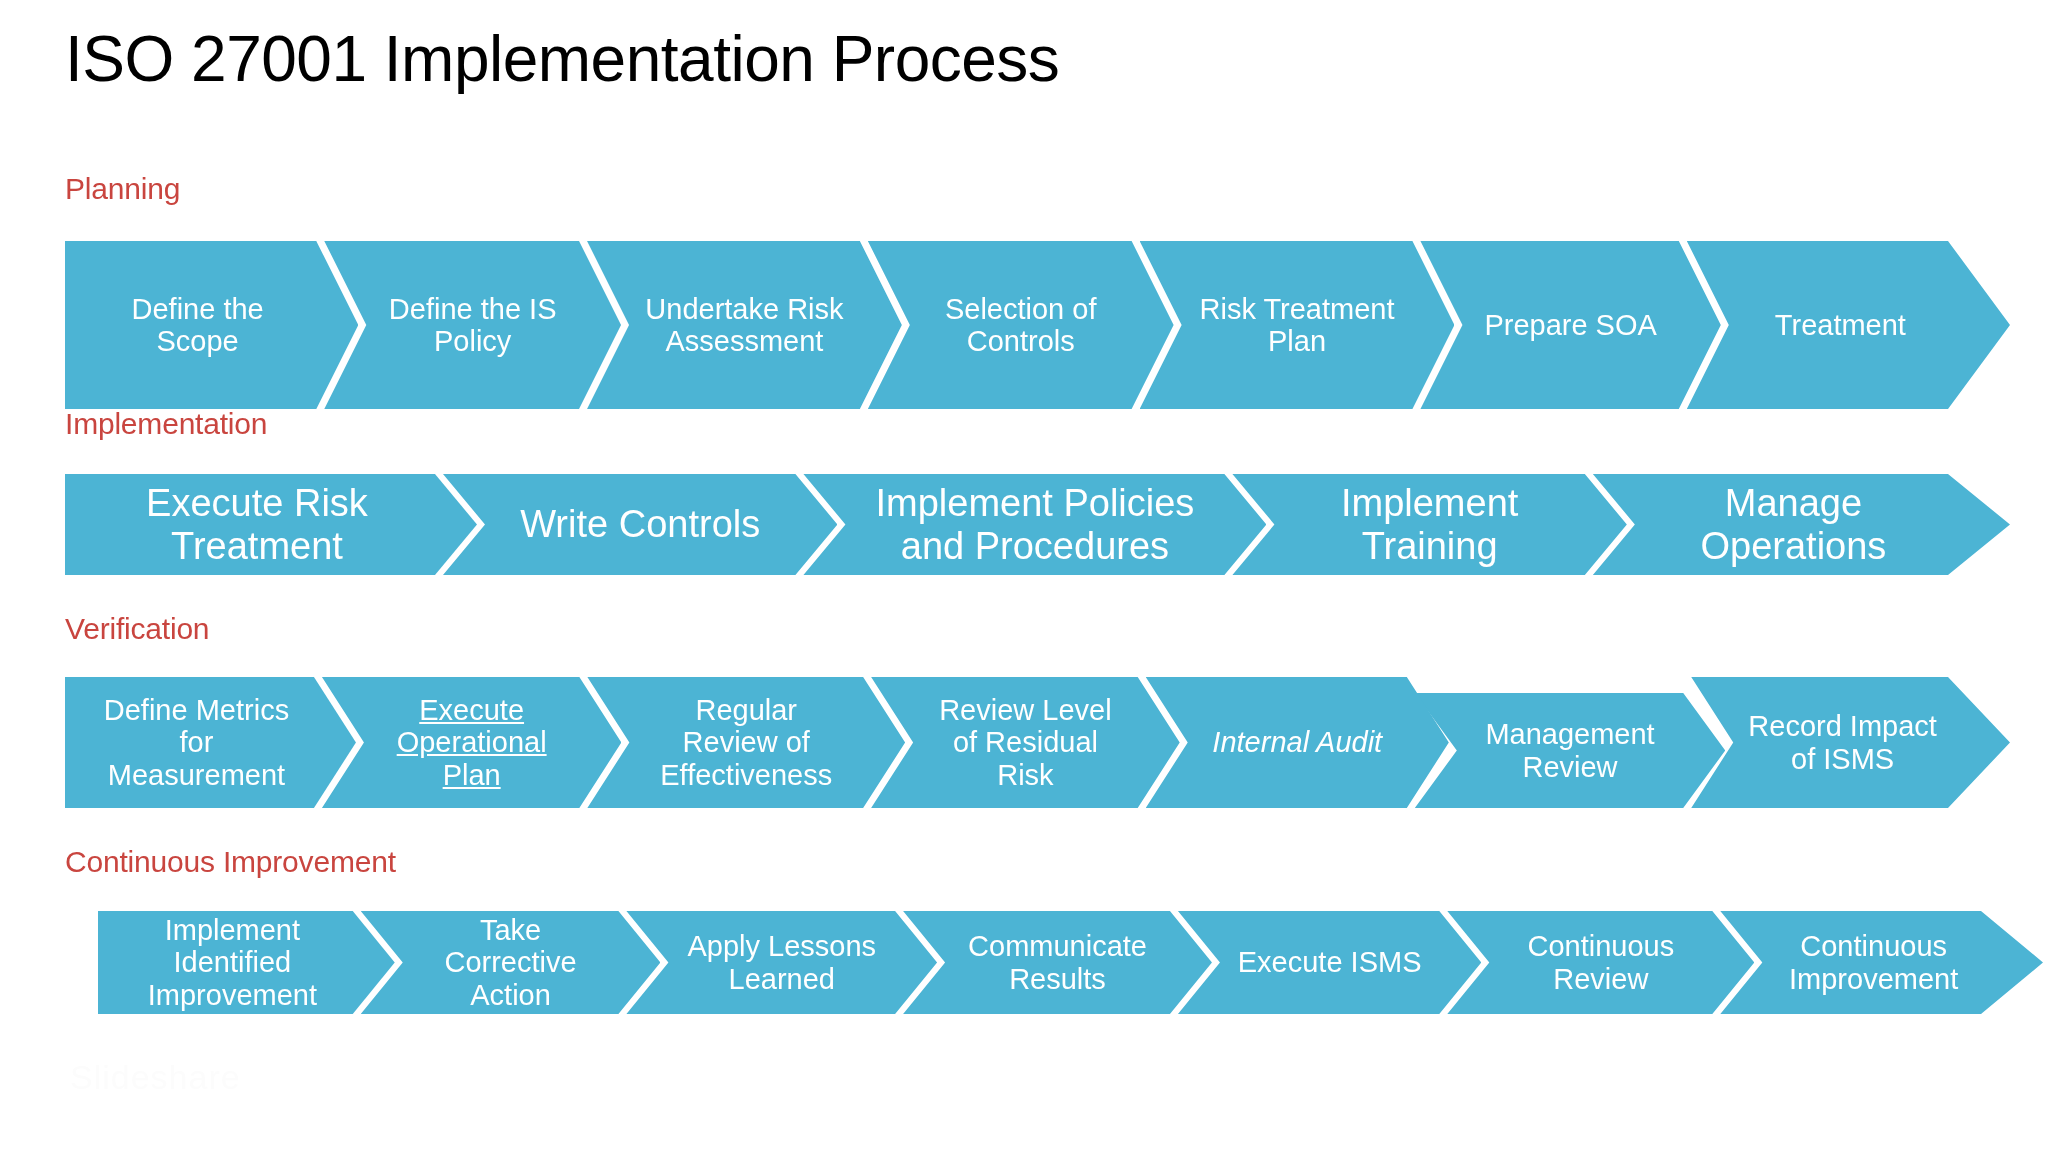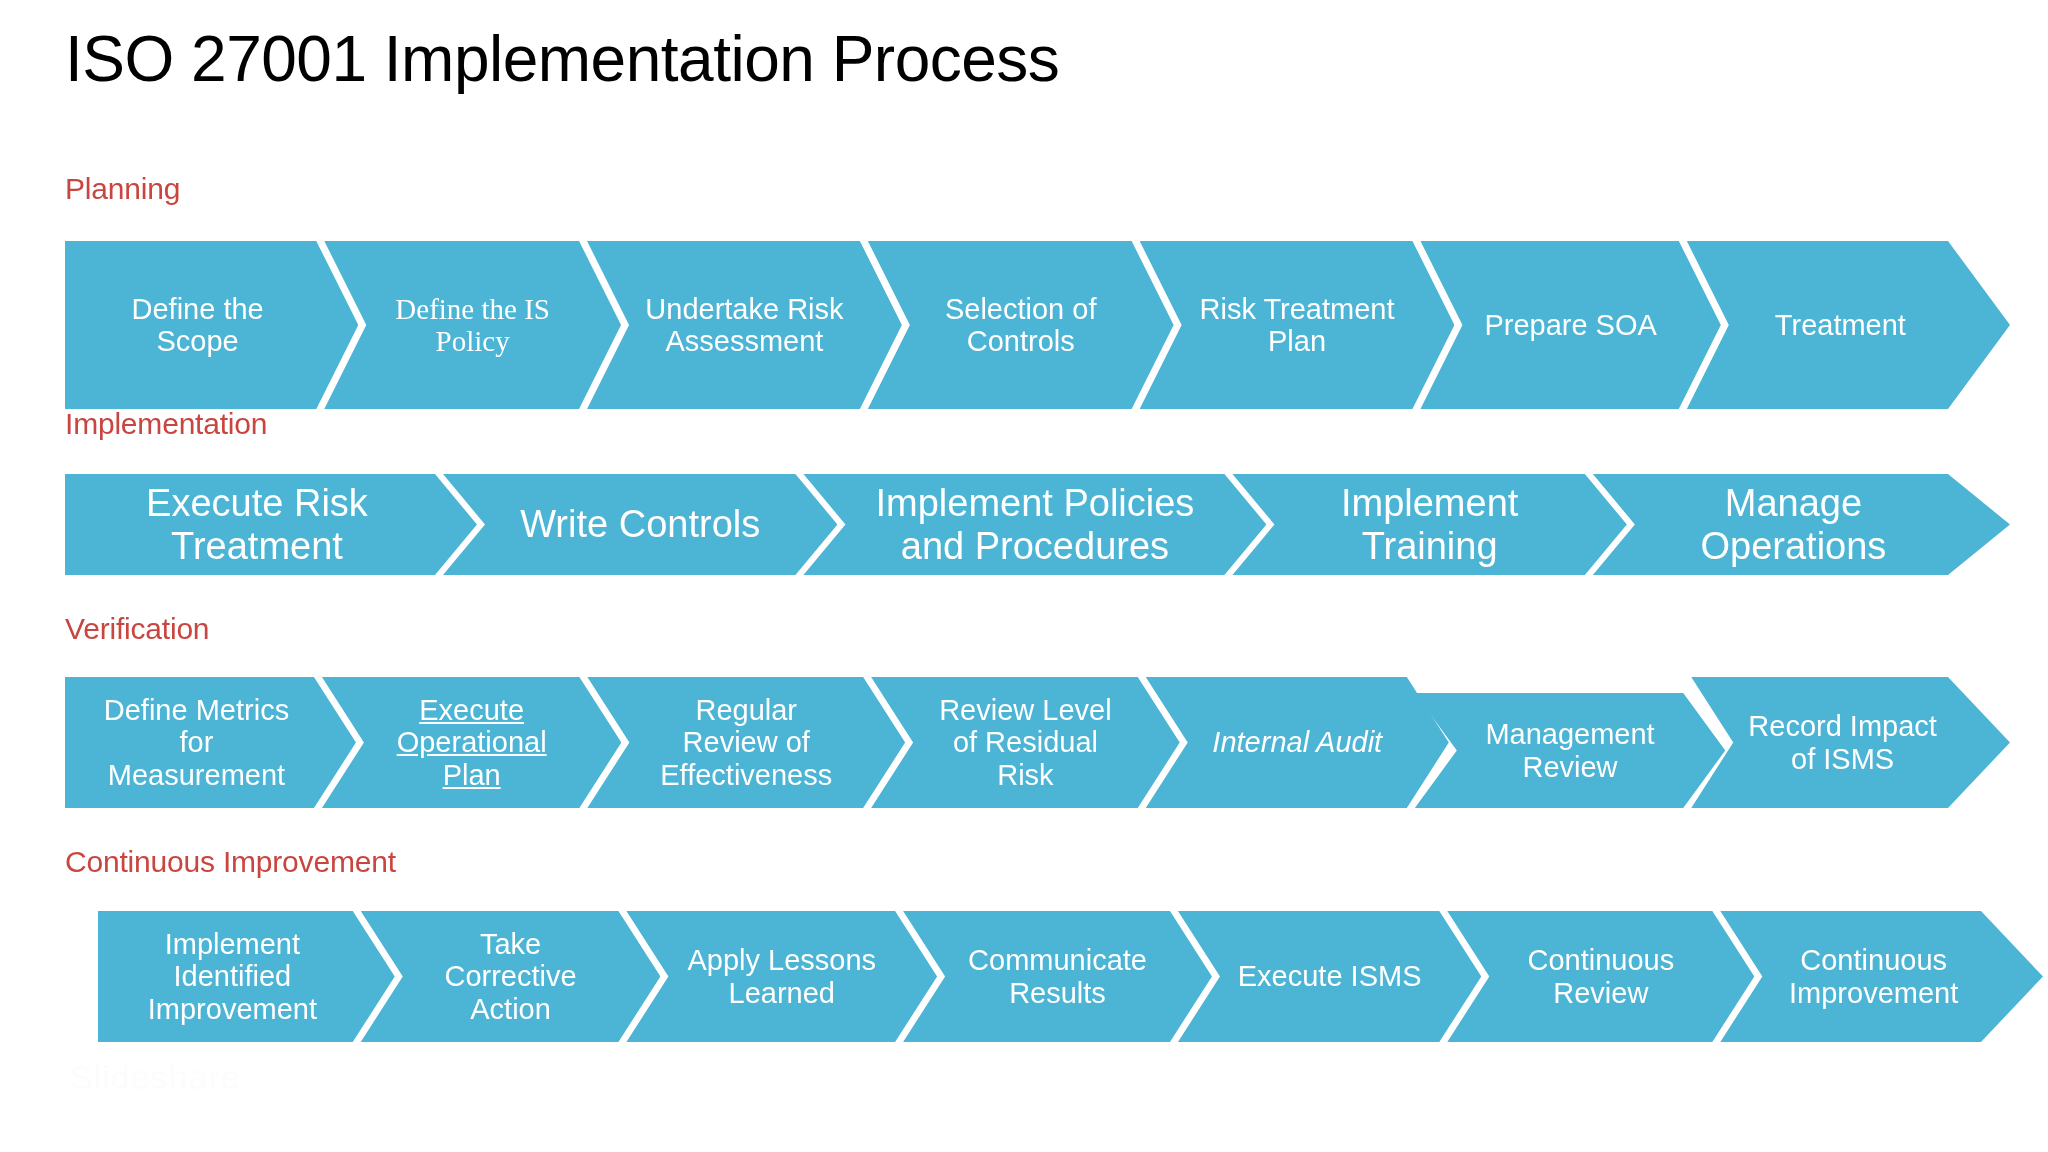--- a/index.html
+++ b/index.html
@@ -97,21 +97,21 @@
 
   <div class="title">ISO 27001 Implementation Process</div>
 
   <div id="sections-host">
       <div class="section">
         <div class="section-heading" style="top: 172px;">Planning</div>
         <div class="row row-r0" style="top: 241px; height: 168px;">
           <div class="chev first" style="flex: 1.18 1 0px; z-index: 7;">
             <span class="chev-label">Define the Scope</span>
           </div>
-          <div class="chev mid" style="flex: 1 1 0px; z-index: 6; font-family: Liberation Serif, serif;">
+          <div class="chev mid" style="flex: 1 1 0px; z-index: 6;">
             <span class="chev-label">Define the IS Policy</span>
           </div>
           <div class="chev mid" style="flex: 1.1 1 0px; z-index: 5;">
             <span class="chev-label">Undertake Risk Assessment</span>
           </div>
           <div class="chev mid" style="flex: 1.05 1 0px; z-index: 4;">
             <span class="chev-label">Selection of Controls</span>
           </div>
           <div class="chev mid" style="flex: 1.1 1 0px; z-index: 3;">
             <span class="chev-label">Risk Treatment Plan</span>
@@ -165,21 +165,21 @@
           <div class="chev mid" style="flex: 1.06 1 0px; z-index: 2; margin-top: 16px;">
             <span class="chev-label">Management Review</span>
           </div>
           <div class="chev last" style="flex: 1.04 1 0px; z-index: 1;">
             <span class="chev-label">Record Impact of ISMS</span>
           </div>
         </div>
       </div>
       <div class="section">
         <div class="section-heading" style="top: 845px;">Continuous Improvement</div>
-        <div class="row row-r3" style="top: 911px; height: 131px; padding-left: 33px;">
+        <div class="row row-r3" style="top: 911px; height: 103px; padding-left: 33px;">
           <div class="chev first" style="flex: 1.18 1 0px; z-index: 7;">
             <span class="chev-label">Implement Identified Improvement</span>
           </div>
           <div class="chev mid" style="flex: 1 1 0px; z-index: 6;">
             <span class="chev-label">Take Corrective Action</span>
           </div>
           <div class="chev mid" style="flex: 1.06 1 0px; z-index: 5;">
             <span class="chev-label">Apply Lessons Learned</span>
           </div>
           <div class="chev mid" style="flex: 1.05 1 0px; z-index: 4;">

